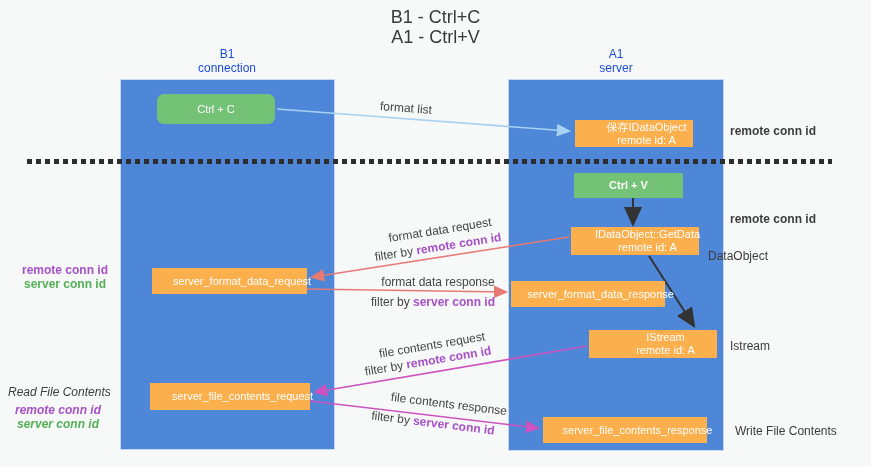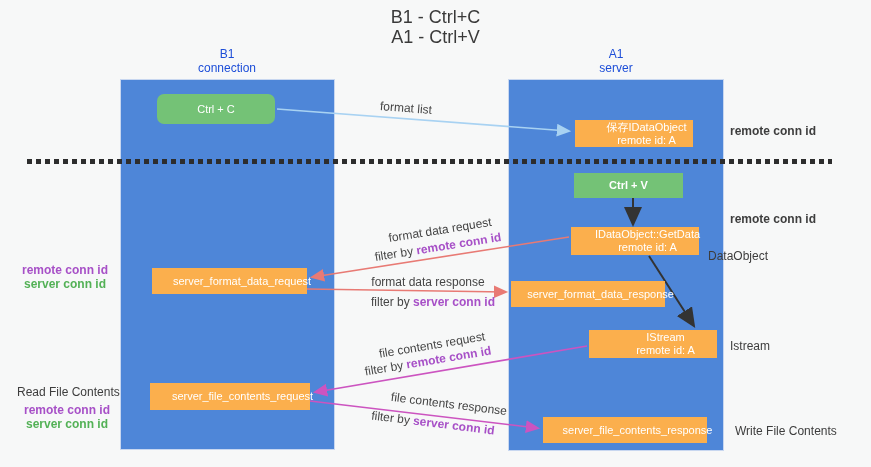--- a/index.html
+++ b/index.html
@@ -117,21 +117,21 @@
     <div>server_file_contents_response</div>
   </div>
 
   <div class="mlabel" style="left:406px; top:108px; transform:translate(-50%,-50%) rotate(4.5deg);">format list</div>
 
   <div class="mlabel" style="left:440px; top:230px; transform:translate(-50%,-50%) rotate(-9deg);">format data request</div>
   <div class="mlabel" style="left:438px; top:247px; transform:translate(-50%,-50%) rotate(-9deg);">
     <span>filter by </span><span class="purple">remote conn id</span>
   </div>
 
-  <div class="mlabel" style="left:428px; top:282px;text-align:right;">format data response</div>
+  <div class="mlabel" style="left:438px; top:282px;text-align:right;">format data response</div>
   <div class="mlabel" style="left:433px; top:302px;">
     <span>filter by </span><span class="purple">server conn id</span>
   </div>
 
   <div class="mlabel" style="left:432px; top:345px; transform:translate(-50%,-50%) rotate(-9.5deg);">file contents request</div>
   <div class="mlabel" style="left:428px; top:361px; transform:translate(-50%,-50%) rotate(-9.5deg);">
     <span>filter by </span><span class="purple">remote conn id</span>
   </div>
 
   <div class="mlabel" style="left:449px; top:404px; transform:translate(-50%,-50%) rotate(7deg);">file contents response</div>
@@ -142,19 +142,19 @@
   <div class="side purple" style="left:730px; top:124px;">remote conn id</div>
   <div class="side purple" style="left:730px; top:212px;">remote conn id</div>
   <div class="side" style="left:708px; top:234px;margin-top:15px;">DataObject</div>
   <div class="side" style="left:730px; top:339px;">Istream</div>
   <div class="side" style="left:735px; top:424px;">Write File Contents</div>
 
   <div class="sidegroup" style="left:19px; top:263px; width:92px;">
     <div class="purple">remote conn id</div>
     <div class="greent">server conn id</div>
   </div>
-  <div class="sidegroup" style="left:17px; top:385px; width:100px;">
+  <div class="sidegroup" style="left:8px; top:385px; width:100px;font-style:italic;">
     <div style="color:#3d3d3d;">Read File Contents</div>
     <div class="purple" style="margin-top:4px;">remote conn id</div>
     <div class="greent">server conn id</div>
   </div>
 
 </div>
 
 </body></html>

